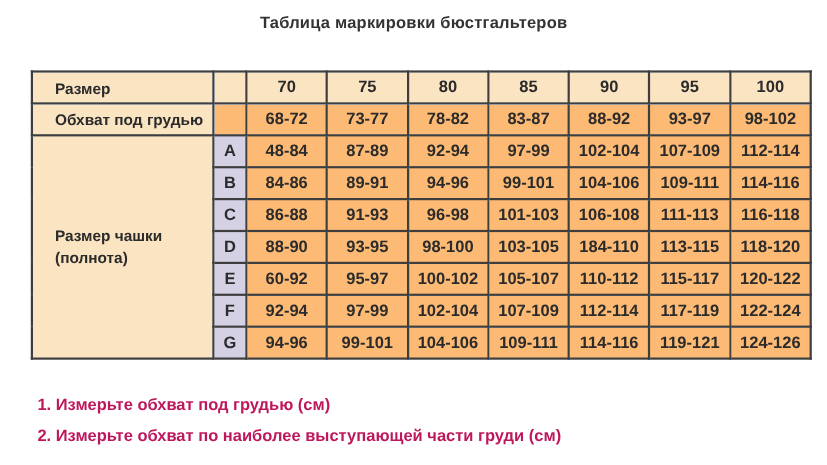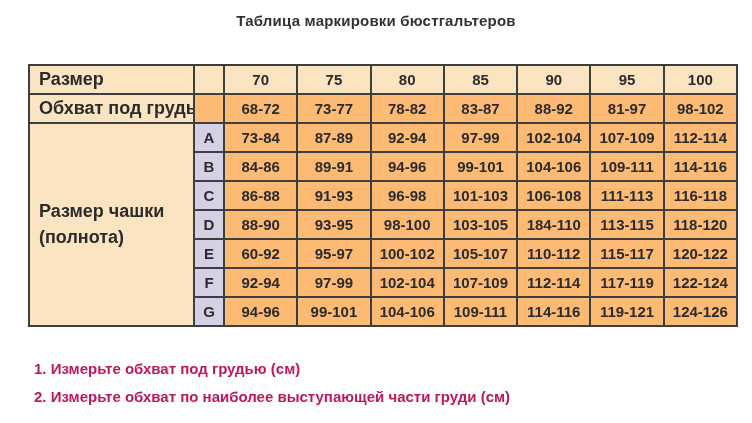--- a/index.html
+++ b/index.html
@@ -18,22 +18,22 @@
     border-collapse:collapse; table-layout:fixed;
   }
   .size-table td {
     border:2px solid #3e3e3e;
     height:27px; padding:0;
     text-align:center; vertical-align:middle;
     font-size:15px; font-weight:600; color:#2b2b2b;
     overflow:hidden; white-space:nowrap;
   }
   .size-table td.lbl {
-    text-align:left; padding-left:9px;
-    font-weight:700; font-size:18px;
+    text-align:left; padding-left:20px;
+    font-weight:700; font-size:14px;
   }
   .peach { background:#fbe4c1; }
   .white-cell { background:#fdba74; }
   .lav { background:#d4d1e5; font-weight:700; font-size:14px; }
   .cup-lbl {
     vertical-align:middle; white-space:pre-line !important;
     line-height:1.4;
   }
   .note {
     position:absolute; left:34px;
@@ -72,28 +72,28 @@
       <td class="peach">100</td>
     </tr>
     <tr>
       <td class="lbl peach">Обхват под грудью</td>
       <td class="white-cell"></td>
       <td class="white-cell">68-72</td>
       <td class="white-cell">73-77</td>
       <td class="white-cell">78-82</td>
       <td class="white-cell">83-87</td>
       <td class="white-cell">88-92</td>
-      <td class="white-cell">81-97</td>
+      <td class="white-cell">93-97</td>
       <td class="white-cell">98-102</td>
     </tr>
     <tr>
       <td class="lbl peach cup-lbl" rowspan="7">Размер чашки
 (полнота)</td>
       <td class="lav">A</td>
-      <td class="white-cell">73-84</td>
+      <td class="white-cell">48-84</td>
       <td class="white-cell">87-89</td>
       <td class="white-cell">92-94</td>
       <td class="white-cell">97-99</td>
       <td class="white-cell">102-104</td>
       <td class="white-cell">107-109</td>
       <td class="white-cell">112-114</td>
     </tr>
     <tr>
       <td class="lav">B</td>
       <td class="white-cell">84-86</td>

